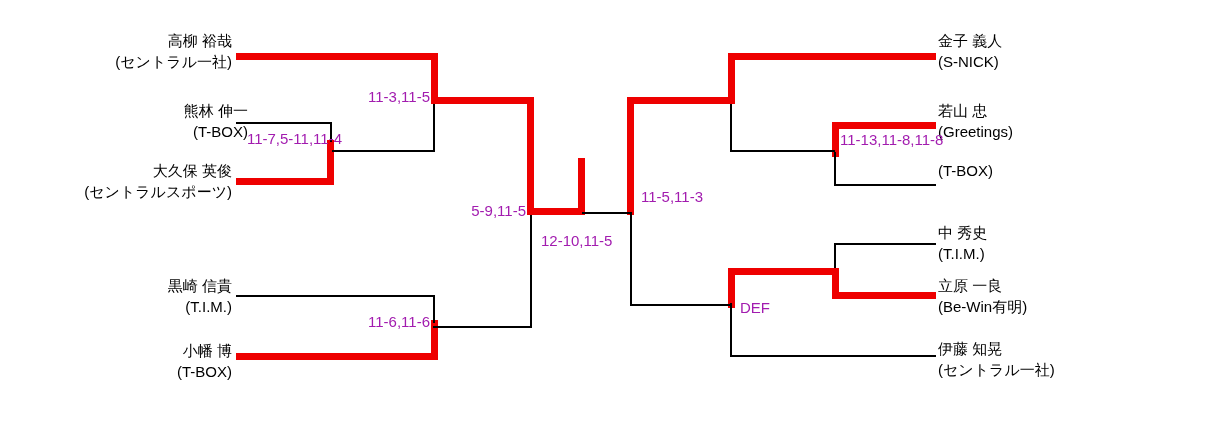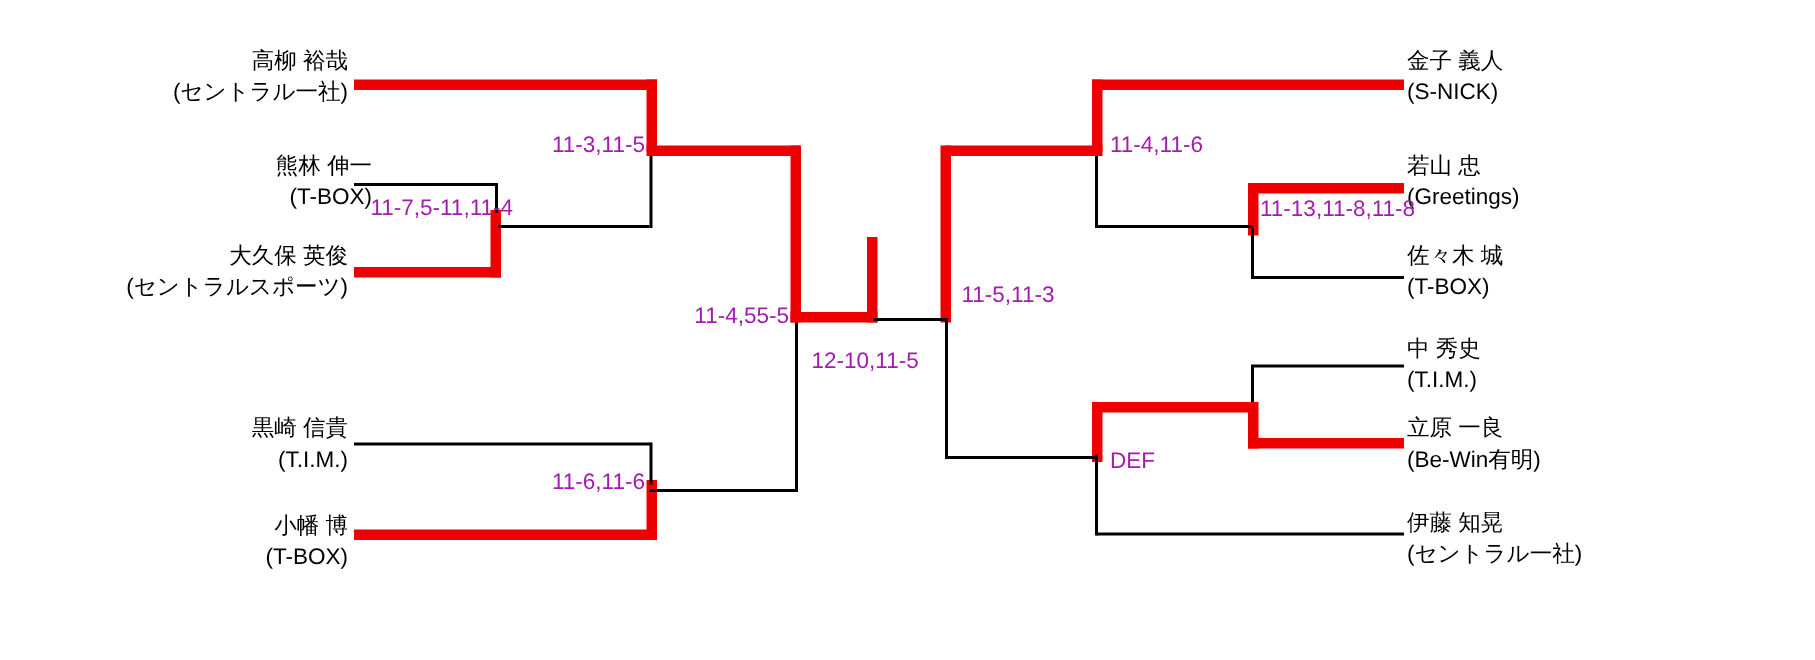--- a/index.html
+++ b/index.html
@@ -80,21 +80,20 @@
     <span class="pname">金子 義人</span>
     <span class="pclub">(S-NICK)</span>
   </div>
 
   <div class="label left-align player" style="left:938px; top:100px; width:260px;">
     <span class="pname">若山 忠</span>
     <span class="pclub">(Greetings)</span>
   </div>
 
   <div class="label left-align player" style="left:938px; top:160px; width:260px;">
-    <span class="pname">佐々木 城</span>
     <span class="pclub">(T-BOX)</span>
   </div>
 
   <div class="label left-align player" style="left:938px; top:222px; width:260px;">
     <span class="pname">中 秀史</span>
     <span class="pclub">(T.I.M.)</span>
   </div>
 
   <div class="label left-align player" style="left:938px; top:338px; width:260px;">
     <span class="pname">伊藤 知晃</span>
@@ -163,26 +162,25 @@
   <div class="ln" style="left:630px; top:212px; width:2px; height:94px;"></div>
 
   <div class="ln" style="left:582px; top:212px; width:50px; height:2px;"></div>
 
   <div class="score ra" style="left:230px; top:130px; width:112px;">11-7,5-11,11-4</div>
 
   <div class="score ra" style="left:320px; top:88px; width:110px;">11-3,11-5</div>
 
   <div class="score ra" style="left:330px; top:313px; width:100px;">11-6,11-6</div>
 
-  <div class="score ra" style="left:430px; top:202px; width:96px;">11-4,55-5</div>
+  <div class="score ra" style="left:430px; top:202px; width:96px;">5-9,11-5</div>
 
   <div class="score la" style="left:541px; top:232px; width:140px;">12-10,11-5</div>
 
   <div class="score la" style="left:641px; top:188px; width:120px;">11-5,11-3</div>
 
-  <div class="score la" style="left:740px; top:88px; width:120px;">11-4,11-6</div>
 
   <div class="score la" style="left:840px; top:131px; width:180px;">11-13,11-8,11-8</div>
 
 
   <div class="score la" style="left:740px; top:299px; width:80px;">DEF</div>
 
 </div>
 
 </body></html>

